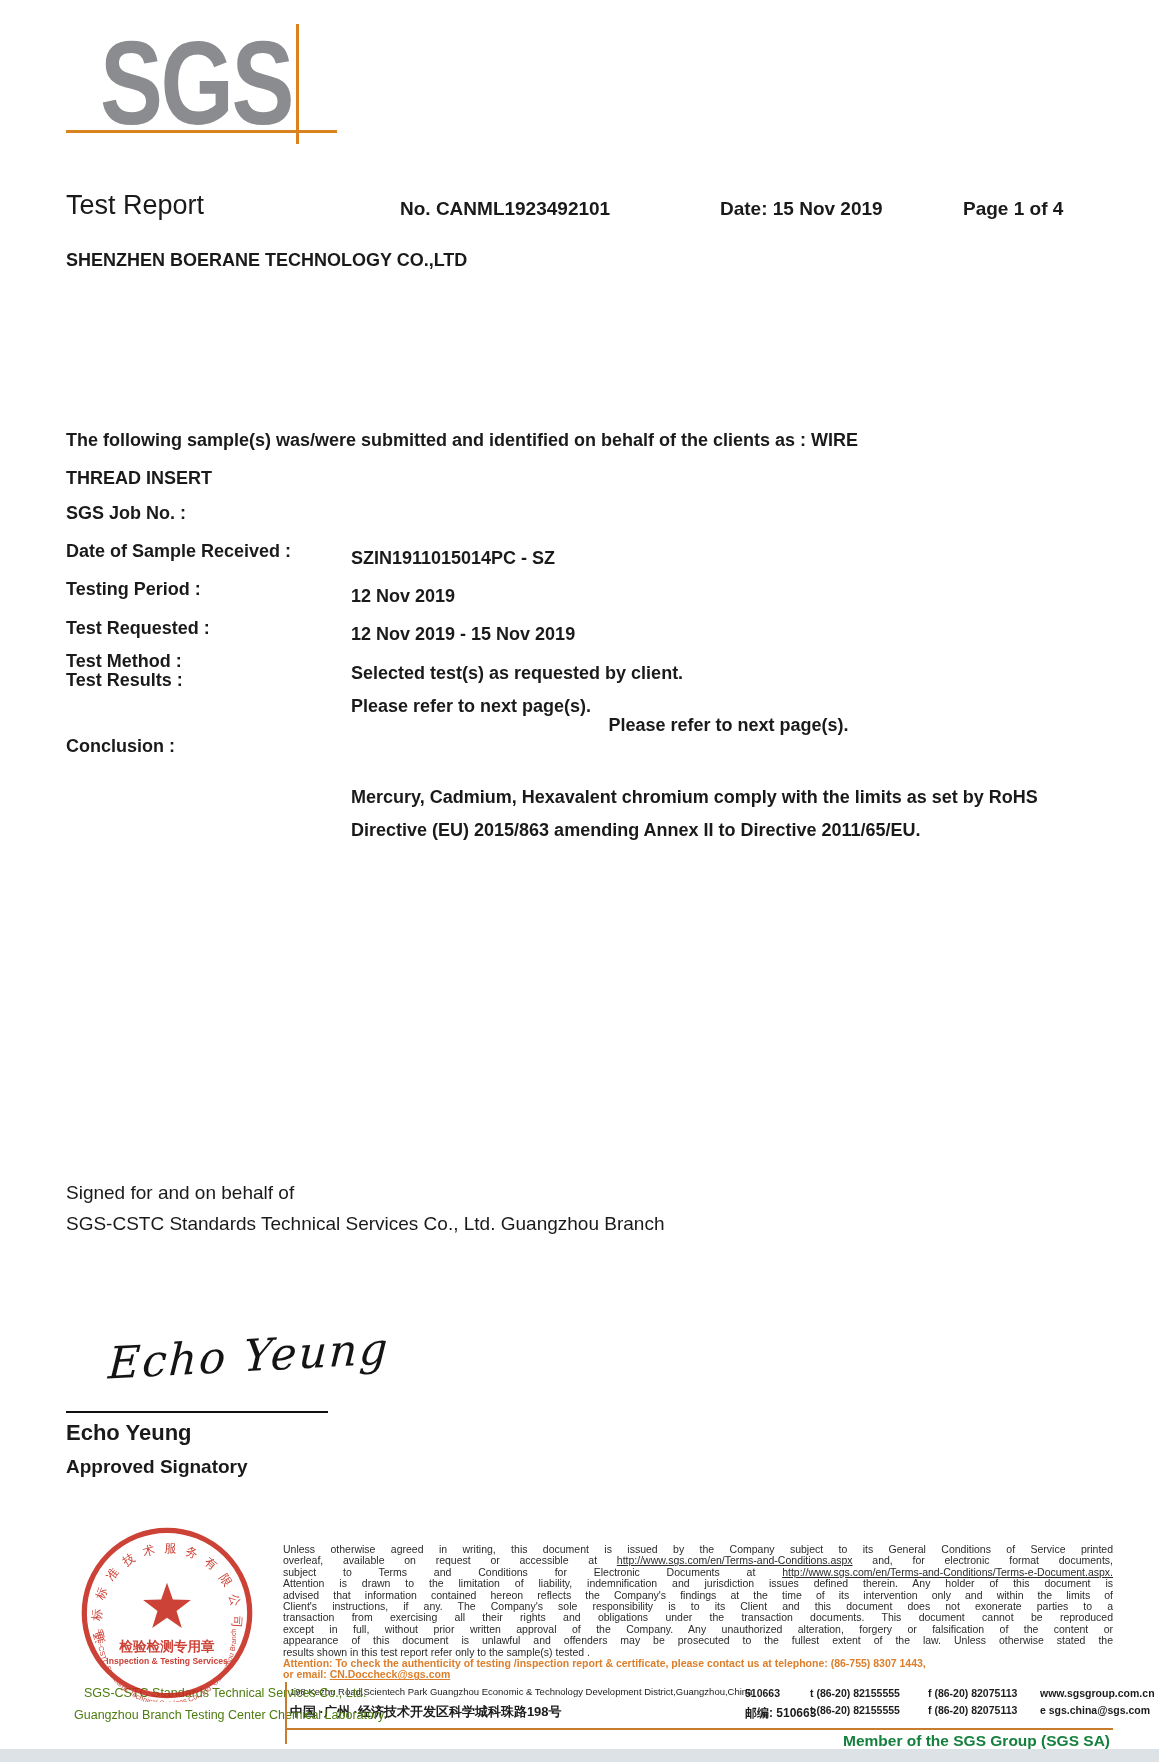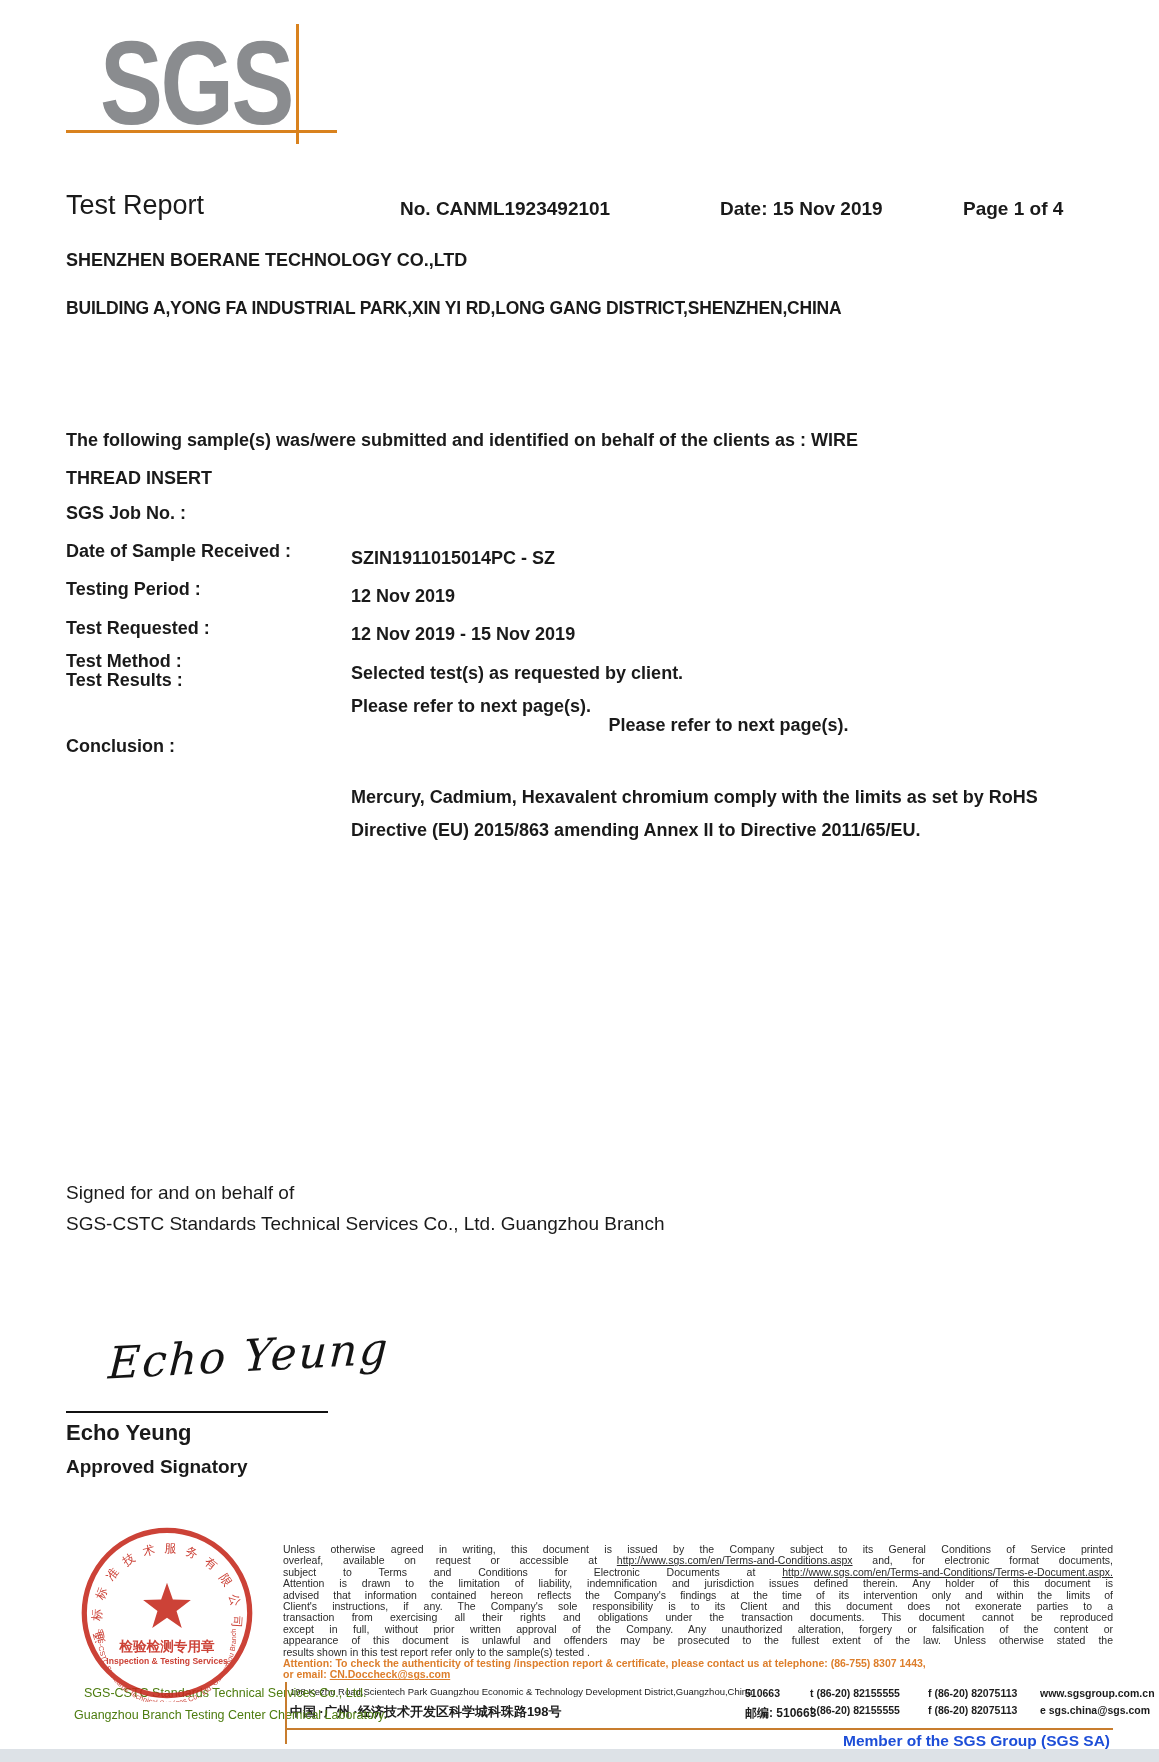--- a/index.html
+++ b/index.html
@@ -62,41 +62,40 @@
   .addr-row .c{position:absolute;top:1px;font-size:10.5px;font-weight:bold;}
   .addr-row .c-zip{left:455px;}
   .addr-row .c-tel{left:520px;}
   .addr-row .c-fax{left:638px;}
   .addr-row .c-site{left:750px;}
   .addr-cn .c-zip{font-weight:bold;font-size:12px;top:2px;}
 
   .foot-vline{position:absolute;left:285px;top:1682px;width:2px;height:62px;background:#c87d2e;z-index:2;}
   .foot-hline{position:absolute;left:285px;top:1728px;width:828px;height:2px;background:#c87d2e;}
   .member{position:absolute;left:760px;top:1732px;width:350px;text-align:right;
-          font-size:15.5px;font-weight:600;color:#1d4ed8;}
+          font-size:15.5px;font-weight:600;color:#15803d;}
   .bottom-strip{position:absolute;left:0;top:1749px;width:1159px;height:13px;background:#dde2e7;}
 
   u{text-decoration:underline;}
 </style>
 </head>
 <body>
 
 <div class="page">
 
   <div class="logo-text">SGS</div>
   <div class="logo-hline"></div>
   <div class="logo-vline"></div>
 
   <div class="title">Test Report</div>
   <div class="report-no">No. CANML1923492101</div>
   <div class="report-date">Date: 15 Nov 2019</div>
   <div class="page-no">Page 1 of 4</div>
 
   <div class="client-name">SHENZHEN BOERANE TECHNOLOGY CO.,LTD</div>
-  <div class="client-address">BUILDING A,YONG FA INDUSTRIAL PARK,XIN YI RD,LONG GANG DISTRICT,SHENZHEN,CHINA</div>
 
   <div class="sample-line sample-1">The following sample(s) was/were submitted and identified on behalf of the clients as : WIRE</div>
   <div class="sample-line sample-2">THREAD INSERT</div>
 
   <div class="frow f0">
     <span class="flabel">SGS Job No. :</span>
     <div class="fvalue">SZIN1911015014PC - SZ</div>
   </div>
   <div class="frow f1">
     <span class="flabel">Date of Sample Received :</span>

